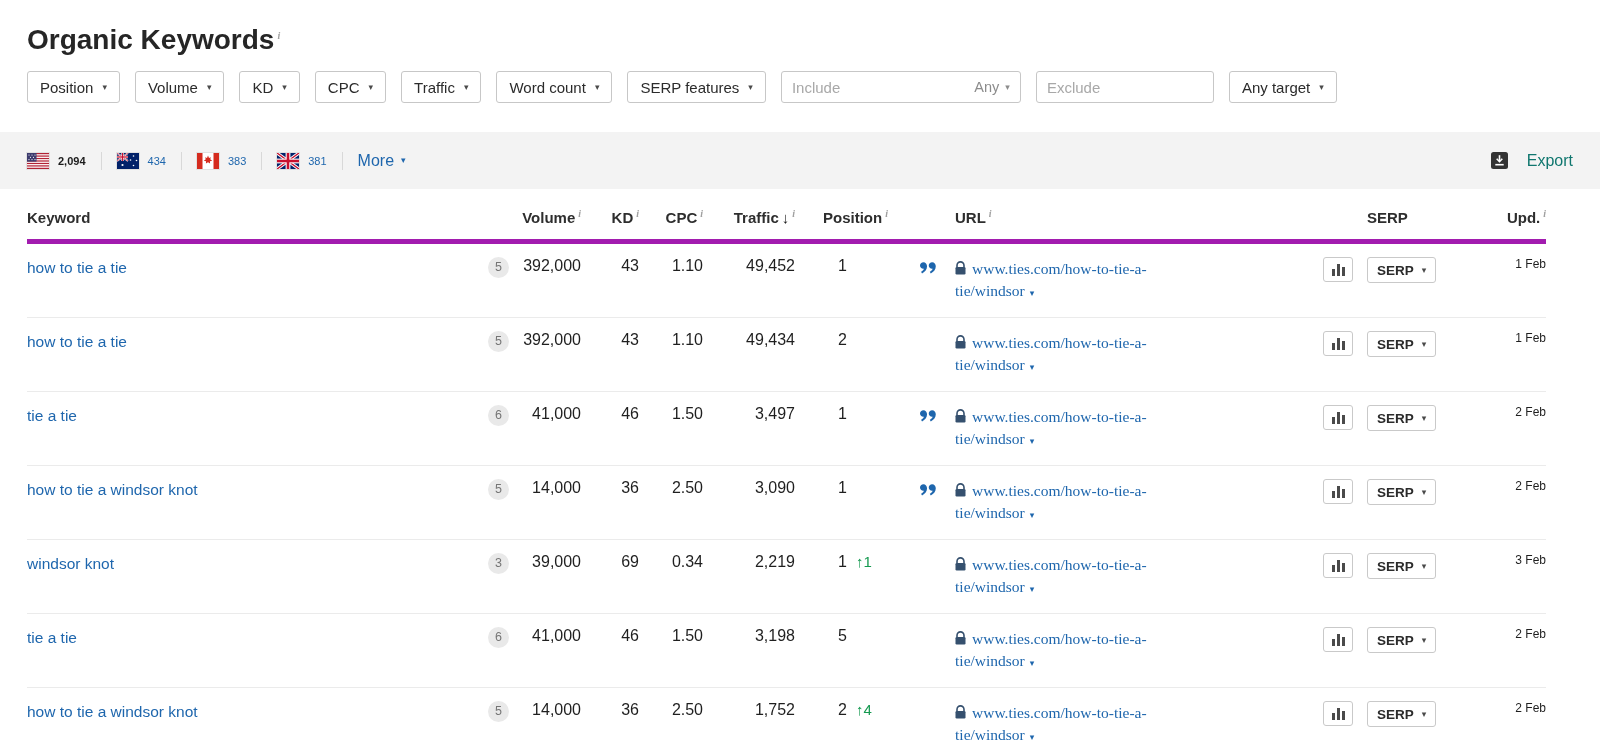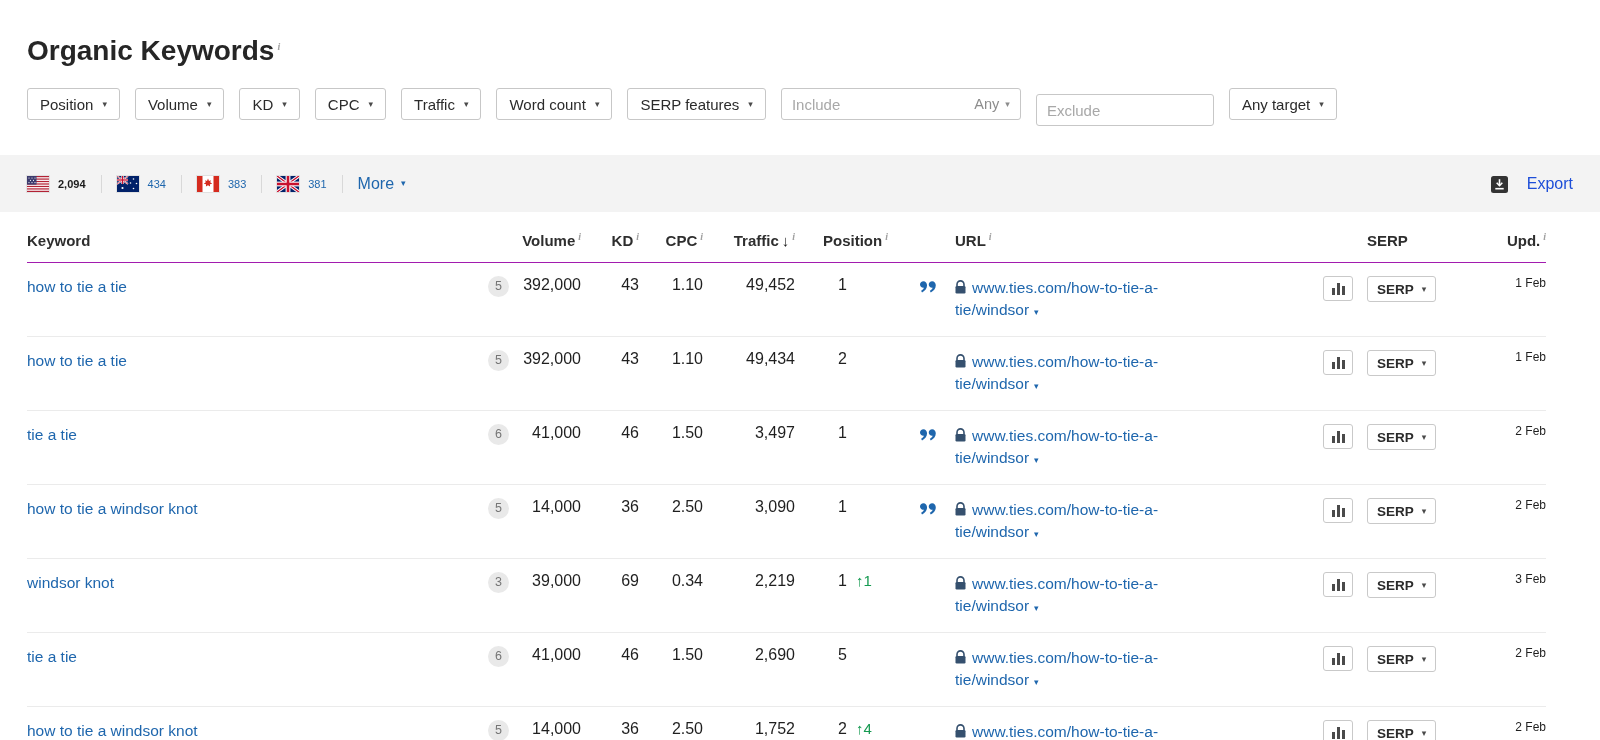--- a/index.html
+++ b/index.html
@@ -7,56 +7,56 @@
     --green:#169a51;
     --bar-bg:#f3f3f3;
     --badge-bg:#e9e9e9;
   }
   *{box-sizing:border-box;}
   html,body{margin:0;padding:0;width:1600px;height:740px;overflow:hidden;background:#fff;
     font-family:"Liberation Sans","DejaVu Sans",sans-serif;color:#262626;}
   a{text-decoration:none;}
   button{font-family:inherit;cursor:pointer;}
 
-  .page-head{padding:35px 27px 0;}
+  .page-head{padding:24px 27px 0;}
   .page-head h1{margin:0;font-size:28px;font-weight:700;color:#262626;display:inline-block;}
   .sup-i{font-size:10px;color:#a0a0a0;vertical-align:super;margin-left:3px;
     font-family:"Liberation Serif",serif;font-style:italic;}
 
   .filter-bar{display:flex;align-items:center;gap:15px;padding:0 27px;margin-top:15px;}
   .fbtn-group{display:flex;align-items:center;gap:15px;}
   .fbtn{display:flex;align-items:center;gap:9px;background:#fff;border:1px solid #c7c7c7;
     border-radius:3px;height:32px;padding:0 12px;font-size:15px;color:#2b2b2b;}
   .caret{font-size:9px;color:#4a4a4a;line-height:1;}
   .include-box{display:flex;align-items:center;width:240px;height:32px;border:1px solid #c7c7c7;
     border-radius:3px;background:#fff;}
   .include-box input{border:0;outline:0;flex:1;min-width:0;padding:0 10px;font-size:15px;color:#333;background:transparent;}
   input::placeholder{color:#a8a8a8;}
   .any-mode{display:flex;align-items:center;gap:6px;color:#8c8c8c;font-size:14.5px;padding-right:10px;cursor:pointer;}
   .any-mode .caret{color:#8c8c8c;}
   .exclude-input{width:178px;height:32px;border:1px solid #c7c7c7;border-radius:3px;
-    padding:0 10px;font-size:15px;color:#15803d;outline:0;background:#fff;margin-top:12px;}
+    padding:0 10px;font-size:15px;color:#15803d;outline:0;background:#fff;}
 
   .country-bar{margin-top:29px;background:var(--bar-bg);height:57px;display:flex;align-items:center;
     padding:0 27px;}
   .country-tabs{display:flex;align-items:center;}
   .country{display:flex;align-items:center;gap:9px;font-size:11px;cursor:pointer;}
   .country .ccount{color:var(--link);}
   .country.sel .ccount{color:#1b1b1b;font-weight:700;}
   .flag-box{display:inline-flex;line-height:0;}
   .flag{width:22px;height:16px;display:block;box-shadow:0 0 0 1px rgba(0,0,0,0.07);}
   .cdiv{width:1px;height:18px;background:#d8d8d8;margin:0 15px;display:inline-block;}
   .more-link{display:flex;align-items:center;gap:7px;color:var(--link);font-size:16px;cursor:pointer;}
   .more-link .caret{color:var(--link);}
-  .export-btn{margin-left:auto;display:flex;align-items:flex-end;gap:19px;background:transparent;border:0;
-    font-size:16px;color:#1d4ed8;padding:0;}
+  .export-btn{margin-left:auto;display:flex;align-items:center;gap:19px;background:transparent;border:0;
+    font-size:16px;color:#0f766e;padding:0;}
 
   .table-wrap{padding:0 27px;}
   table{border-collapse:collapse;table-layout:fixed;width:1519px;}
-  th{font-size:15px;font-weight:700;color:#2e2e2e;padding:19px 0 13px;border-bottom:1px solid #a21caf;
+  th{font-size:15px;font-weight:700;color:#2e2e2e;padding:19px 0 13px;border-bottom:5px solid #a21caf;
     text-align:left;white-space:nowrap;cursor:pointer;}
   th.t-right{text-align:right;}
   th.h-vol,th.h-kd,th.h-cpc,th.h-traffic{padding-right:12px;}
   th.h-pos{padding-left:16px;}
   th.h-url{padding-left:10px;}
   th.h-serp{padding-left:4px;}
   th.h-upd{text-align:right;}
   .sort-arrow{font-weight:700;color:#222;font-size:15px;margin-left:3px;}
 
   td{vertical-align:top;padding:13px 0;border-bottom:1px solid #ebebeb;font-size:16px;color:#1f1f1f;}
@@ -65,21 +65,21 @@
   .c-badge{text-align:right;}
   .badge{display:inline-block;width:21px;height:21px;border-radius:50%;background:var(--badge-bg);
     color:#757575;font-size:12.5px;line-height:21px;text-align:center;cursor:default;}
   .c-num{text-align:right;padding-right:12px;}
   .c-pos{padding-left:31px;white-space:nowrap;}
   .up{color:var(--green);margin-left:9px;font-size:15px;}
   .c-quote{text-align:right;padding-right:9px;padding-top:16px;}
   .c-url{padding-left:10px;padding-top:14px;}
   .url-wrap{display:inline-block;width:252px;line-height:22px;font-size:15.5px;}
   .lock-icon{display:inline-block;margin-right:6px;vertical-align:-1px;line-height:0;}
-  .url-link{color:var(--link);}
+  .url-link{color:var(--link);font-family:Liberation Serif, serif;}
   .u-caret{color:var(--link);font-size:9px;margin-left:5px;cursor:pointer;}
   .c-chart{text-align:right;padding-right:10px;}
   .chart-btn{width:30px;height:25px;border:1px solid #c9c9c9;border-radius:3px;background:#fff;
     display:inline-flex;align-items:center;justify-content:center;padding:0;}
   .c-serp{padding-left:4px;}
   .serp-btn{height:26px;border:1px solid #c9c9c9;border-radius:3px;background:#fff;
     display:inline-flex;align-items:center;gap:8px;padding:0 9px;font-size:13.5px;font-weight:700;color:#2b2b2b;}
   .c-upd{text-align:right;font-size:12px;white-space:nowrap;}
 </style>
 </head>
@@ -410,21 +410,21 @@
               <span class="caret">▾</span>
             </button></td>
           <td class="c-upd">3 Feb</td>
         </tr>
         <tr>
           <td class="c-kw"><a href="#" class="kw-link">tie a tie</a></td>
           <td class="c-badge"><span class="badge">6</span></td>
           <td class="c-num">41,000</td>
           <td class="c-num">46</td>
           <td class="c-num">1.50</td>
-          <td class="c-num">2,690</td>
+          <td class="c-num">3,198</td>
           <td class="c-pos">5</td>
           <td class="c-quote"></td>
           <td class="c-url"><div class="url-wrap"><span class="lock-icon"><svg width="11" height="14" viewBox="0 0 11 14">
                   <path d="M2 6.2V4.4a3.5 3.5 0 017 0v1.8" fill="none" stroke="#35506e" stroke-width="1.6"></path>
                   <rect x="0.5" y="6" width="10" height="7.5" rx="1.2" fill="#35506e"></rect>
                 </svg></span><a href="#" class="url-link">www.ties.com/how-to-tie-a-tie/windsor</a><span class="u-caret">▾</span></div></td>
           <td class="c-chart"><button class="chart-btn">
               <span style="line-height:0;"><svg width="13" height="12" viewBox="0 0 13 12">
                   <rect x="0" y="5" width="3" height="7" fill="#4a4a4a"></rect>
                   <rect x="5" y="0" width="3" height="12" fill="#4a4a4a"></rect>

